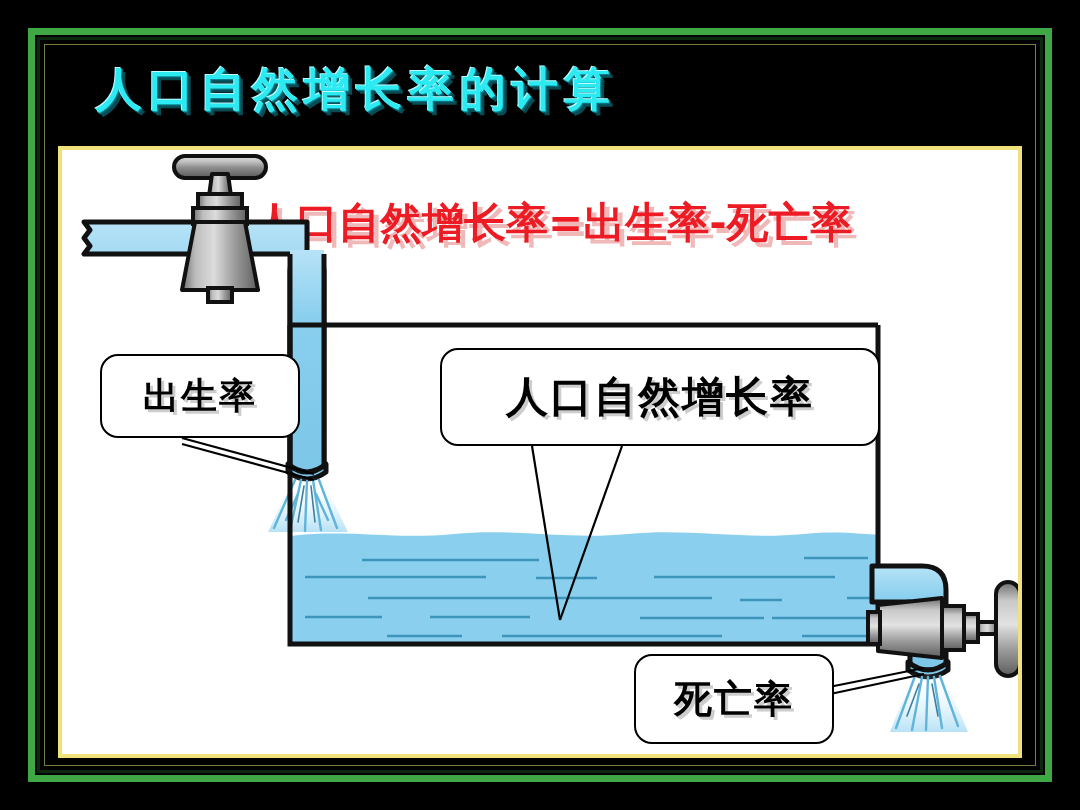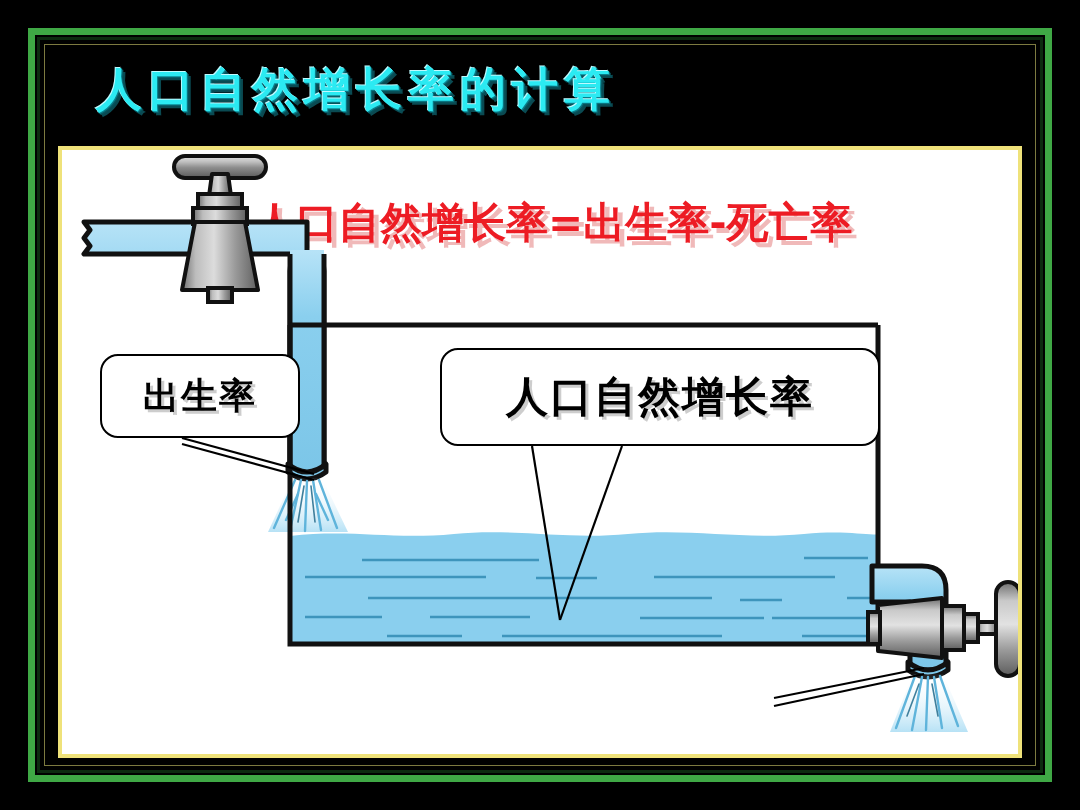--- a/index.html
+++ b/index.html
@@ -326,16 +326,19 @@
       </svg>
 
       <div class="callout" id="callout-birth">
         <span class="ctext">出生率</span>
       </div>
 
       <div class="callout" id="callout-natural">
         <span class="ctext">人口自然增长率</span>
       </div>
 
+      <div class="callout" id="callout-death">
+        <span class="ctext">死亡率</span>
+      </div>
 
     </div>
   </div>
 </div>
 
 </body></html>

